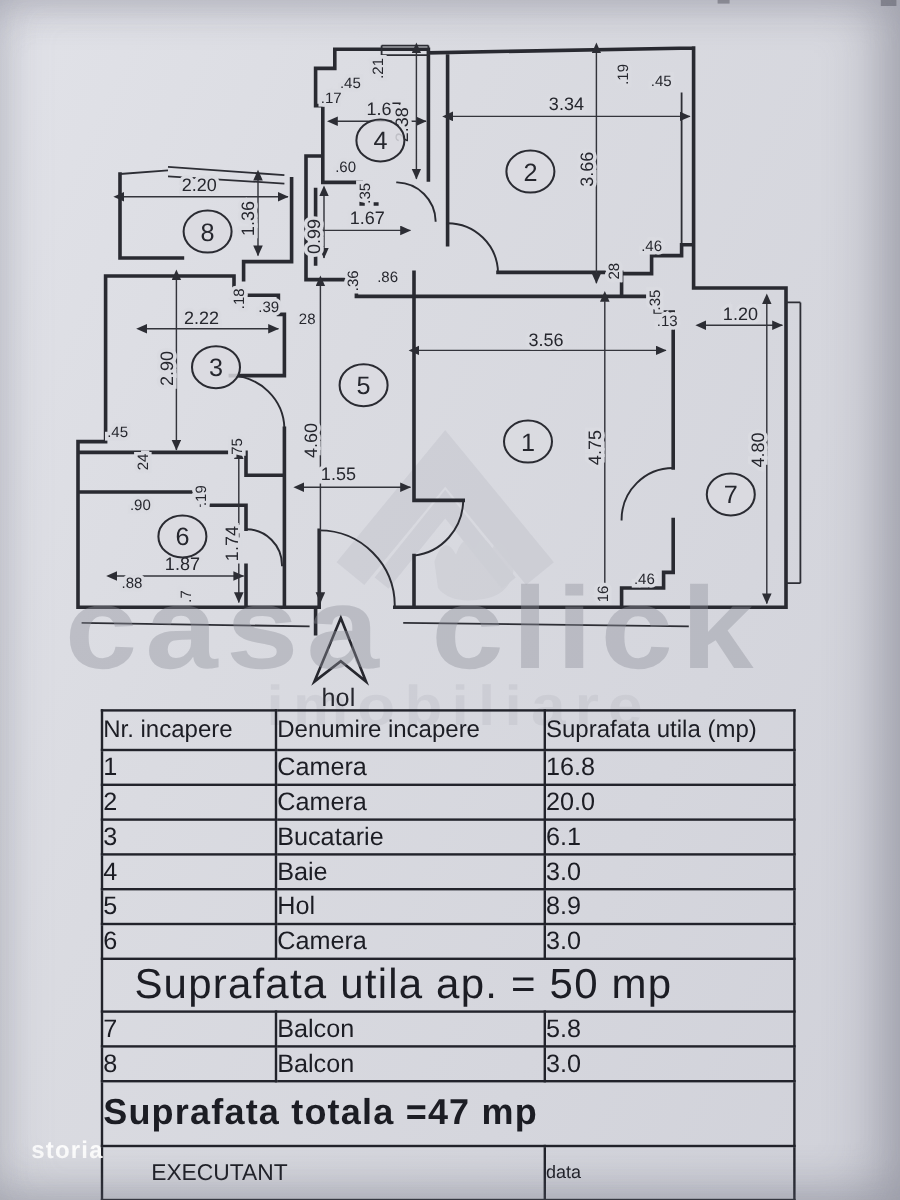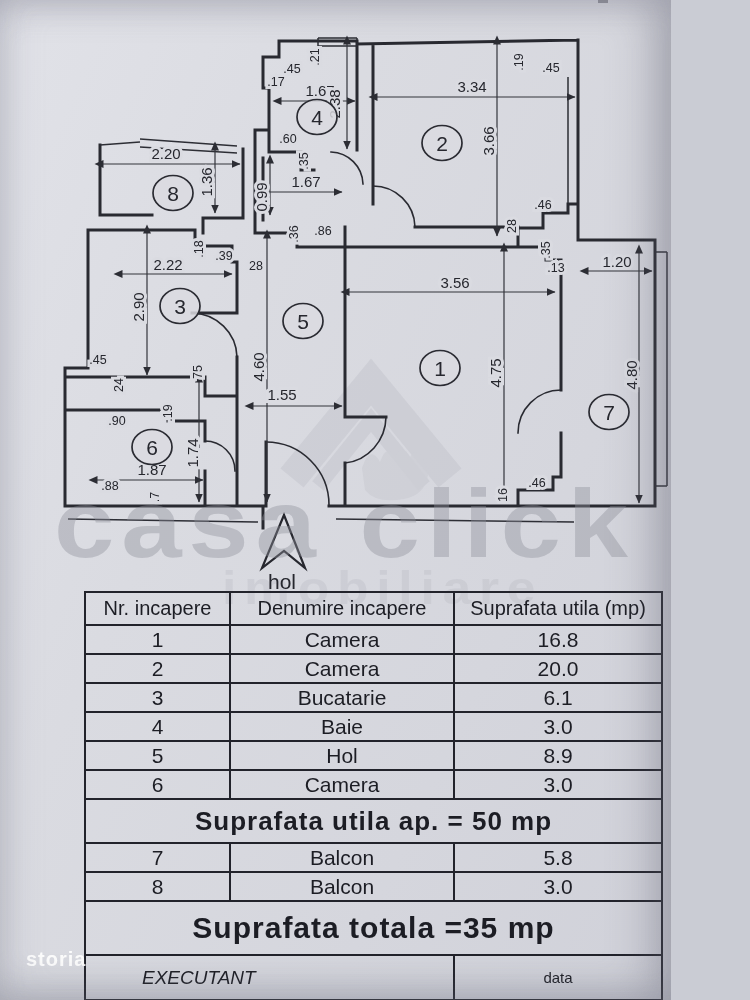--- a/index.html
+++ b/index.html
@@ -1,17 +1,17 @@
 <!DOCTYPE html>
 <html><head>
 <meta charset="utf-8">
 <style>
   html,body{margin:0;padding:0;background:#caccd4;}
   .scan{
-    position:relative;width:671px;height:1000px;overflow:hidden;
+    position:relative;width:750px;height:1000px;overflow:hidden;
     background:linear-gradient(115deg,#e1e2e8 0%,#dadbe1 35%,#d5d6dd 70%,#d0d1d9 100%);
     font-family:"Liberation Sans",sans-serif;color:#23242b;
   }
   .scan::after{content:'';position:absolute;inset:0;pointer-events:none;
     box-shadow:inset -24px 0 40px rgba(96,97,112,.30),
                inset 0 -16px 32px rgba(96,97,112,.16),
                inset 0 12px 26px rgba(150,150,162,.14),
                inset 20px 0 30px rgba(160,161,172,.10);}
   .mark{position:absolute;background:#55565e;opacity:.55;}
   
@@ -29,29 +29,29 @@
     position:absolute;left:26px;top:948px;font-size:20px;font-weight:700;
     color:#ffffff;opacity:.93;letter-spacing:1px;
   }
   .hol-label{position:absolute;left:268px;top:570px;font-size:21px;color:#26272e;}
   
   table.areas{
     position:absolute;left:84px;top:591px;width:577px;
     border-collapse:collapse;table-layout:fixed;
     font-family:"Liberation Sans",sans-serif;color:#1c1d24;
   }
-  table.areas td{border:2.2px solid #22232b;padding:0;text-align:center;
+  table.areas td{border:2.2px solid #22232b;padding:0;text-align:left;
     font-size:21px;overflow:hidden;white-space:nowrap;}
   table.areas tr.hdr td{font-size:20px;height:31px;}
   table.areas tr.r td{height:27px;}
   table.areas tr.rb td{height:27px;}
-  table.areas td.sub{font-size:26px;font-weight:700;height:42px;letter-spacing:1px;}
+  table.areas td.sub{font-size:35px;font-weight:400;height:42px;letter-spacing:1px;padding-left:26px;}
   table.areas td.tot{font-size:30px;font-weight:600;height:52px;letter-spacing:1px;}
   table.areas tr.foot td{height:43px;}
-  table.areas td.exe{font-style:italic;font-size:19px;text-align:left;padding-left:56px;font-weight:500;}
+  table.areas td.exe{font-size:19px;text-align:left;padding-left:40px;font-weight:500;}
   table.areas td.dat{font-size:15px;}
   .col1{width:145px}.col2{width:224px}.col3{width:208px}
 </style>
 </head>
 <body>
 
 <div class="scan">
 
   <div class="mark" style="left:598px;top:0;width:10px;height:3px"></div>
   <div class="mark" style="left:734px;top:0;width:13px;height:5px"></div>
@@ -278,21 +278,21 @@
           <td>7</td>
           <td>Balcon</td>
           <td>5.8</td>
         </tr>
         <tr class="rb">
           <td>8</td>
           <td>Balcon</td>
           <td>3.0</td>
         </tr>
         <tr>
-        <td class="tot" colspan="3">Suprafata totala =35 mp</td>
+        <td class="tot" colspan="3">Suprafata totala =47 mp</td>
       </tr>
       <tr class="foot">
         <td class="exe" colspan="2">EXECUTANT</td>
         <td class="dat">data</td>
       </tr>
 
     </tbody>
   </table>
 
   <div class="wm-storia">storia</div>

